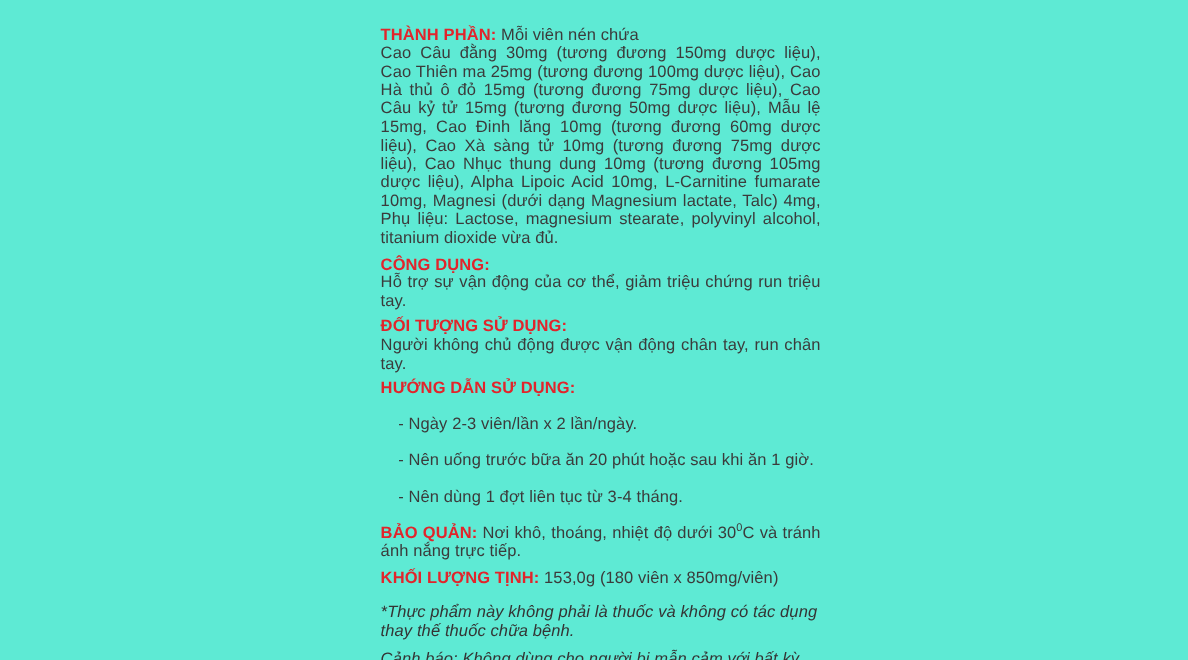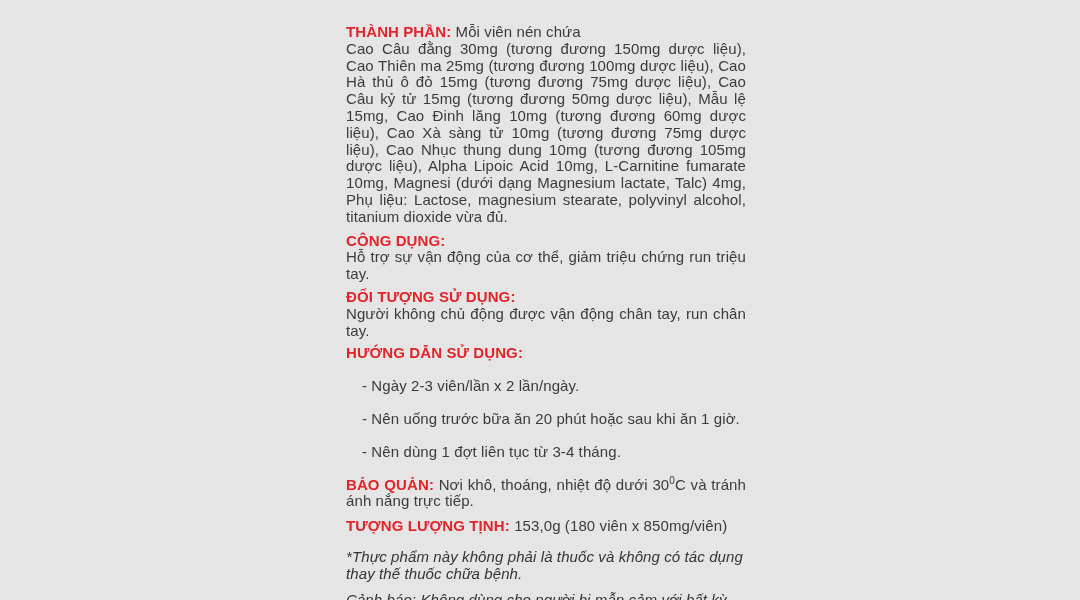--- a/index.html
+++ b/index.html
@@ -65,21 +65,21 @@
   }
   sup.deg {
     font-size: 10px;
     vertical-align: super;
     line-height: 0;
   }
 </style>
 </head>
 <body>
 
-<div class="page" style="background: #e5e5e5; color: rgb(59, 59, 59);">
+<div class="page" style="background: #5eead4; color: rgb(59, 59, 59);">
   <div class="label-column">
 
     <div>
       <p class="heading-line"><span class="heading">THÀNH PHẦN:</span> <span>Mỗi viên nén chứa</span></p>
       <p class="para">Cao Câu đằng 30mg (tương đương 150mg dược liệu), Cao Thiên ma 25mg (tương đương 100mg dược liệu), Cao Hà thủ ô đỏ 15mg (tương đương 75mg dược liệu), Cao Câu kỷ tử 15mg (tương đương 50mg dược liệu), Mẫu lệ 15mg, Cao Đinh lăng 10mg (tương đương 60mg dược liệu), Cao Xà sàng tử 10mg (tương đương 75mg dược liệu), Cao Nhục thung dung 10mg (tương đương 105mg dược liệu), Alpha Lipoic Acid 10mg, L-Carnitine fumarate 10mg, Magnesi (dưới dạng Magnesium lactate, Talc) 4mg, Phụ liệu: Lactose, magnesium stearate, polyvinyl alcohol, titanium dioxide vừa đủ.</p>
     </div>
 
     <div class="section">
       <p class="heading-line heading">CÔNG DỤNG:</p>
       <p class="para">Hỗ trợ sự vận động của cơ thể, giảm triệu chứng run triệu tay.</p>
@@ -96,21 +96,21 @@
       <p class="list-line">- Nên uống trước bữa ăn 20 phút hoặc sau khi ăn 1 giờ.</p>
       <p class="list-line">- Nên dùng 1 đợt liên tục từ 3-4 tháng.</p>
     </div>
 
     <div class="inline-section">
       <p class="para"><span class="heading">BẢO QUẢN:</span> <span>Nơi khô, thoáng, nhiệt độ dưới 30</span><sup class="deg">0</sup><span>C và tránh ánh nắng trực tiếp.</span></p>
     </div>
 
 
     <div class="inline-section">
-      <p class="heading-line"><span class="heading">TƯỢNG LƯỢNG TỊNH:</span> <span>153,0g (180 viên x 850mg/viên)</span></p>
+      <p class="heading-line"><span class="heading">KHỐI LƯỢNG TỊNH:</span> <span>153,0g (180 viên x 850mg/viên)</span></p>
     </div>
 
     <div class="notes">
       <p class="note-para">*Thực phẩm này không phải là thuốc và không có tác dụng thay thế thuốc chữa bệnh.</p>
       <p class="note-para">Cảnh báo: Không dùng cho người bị mẫn cảm với bất kỳ thành phần nào của sản phẩm.</p>
 
     </div>
 
   </div>
 </div>

